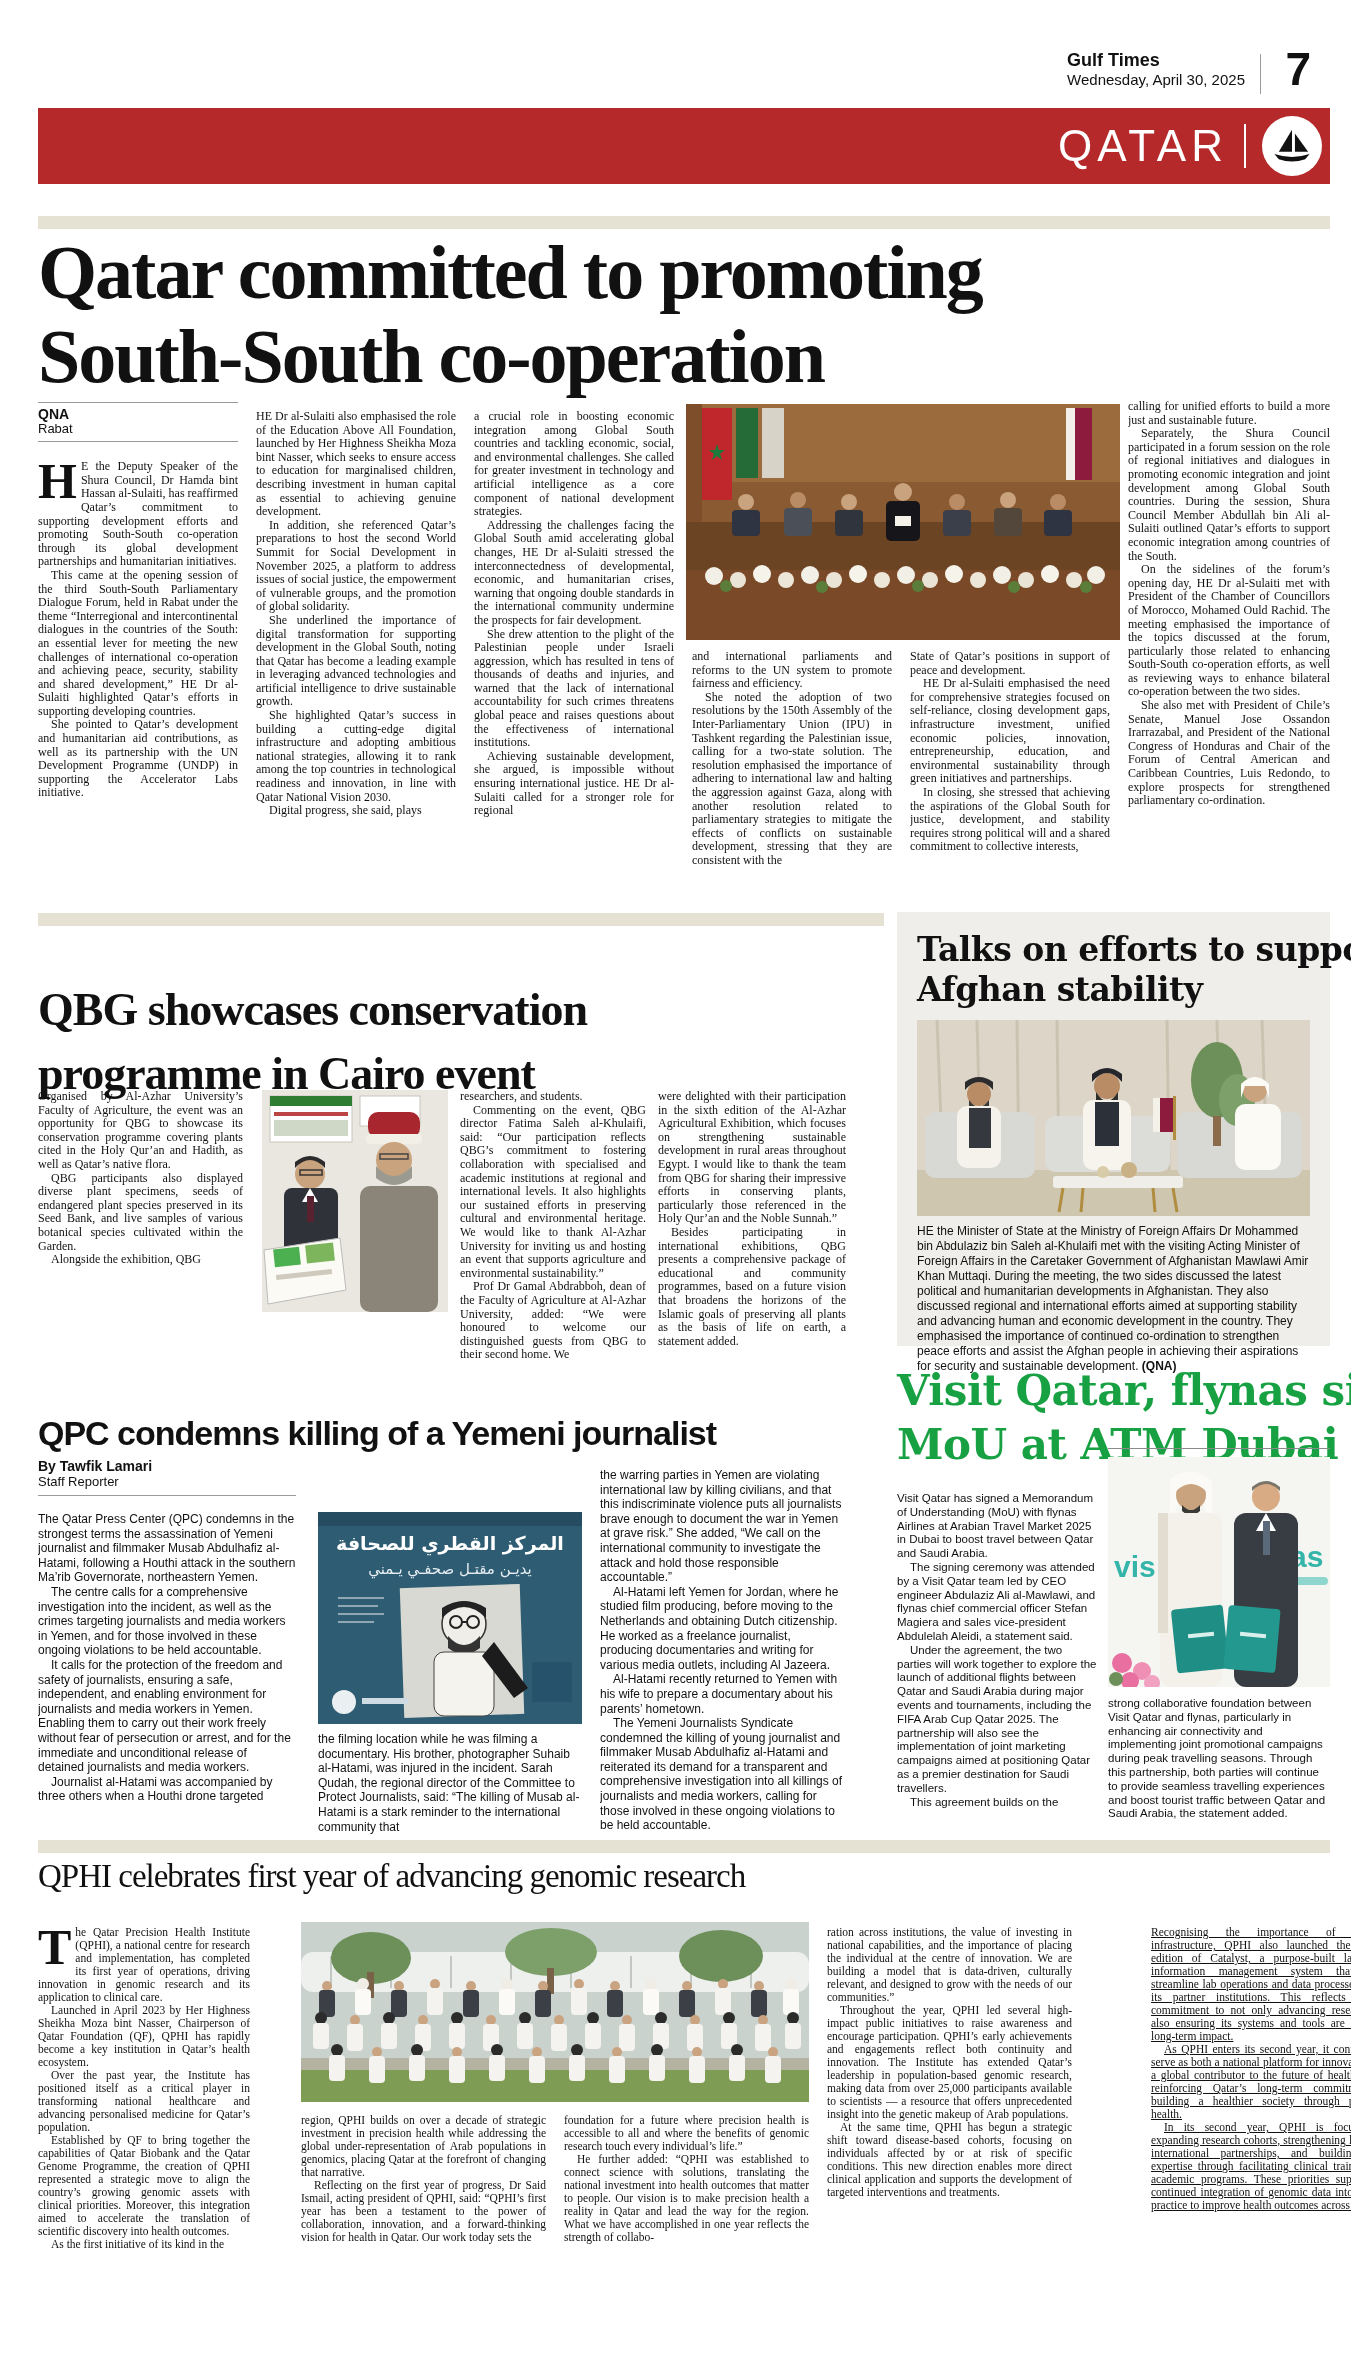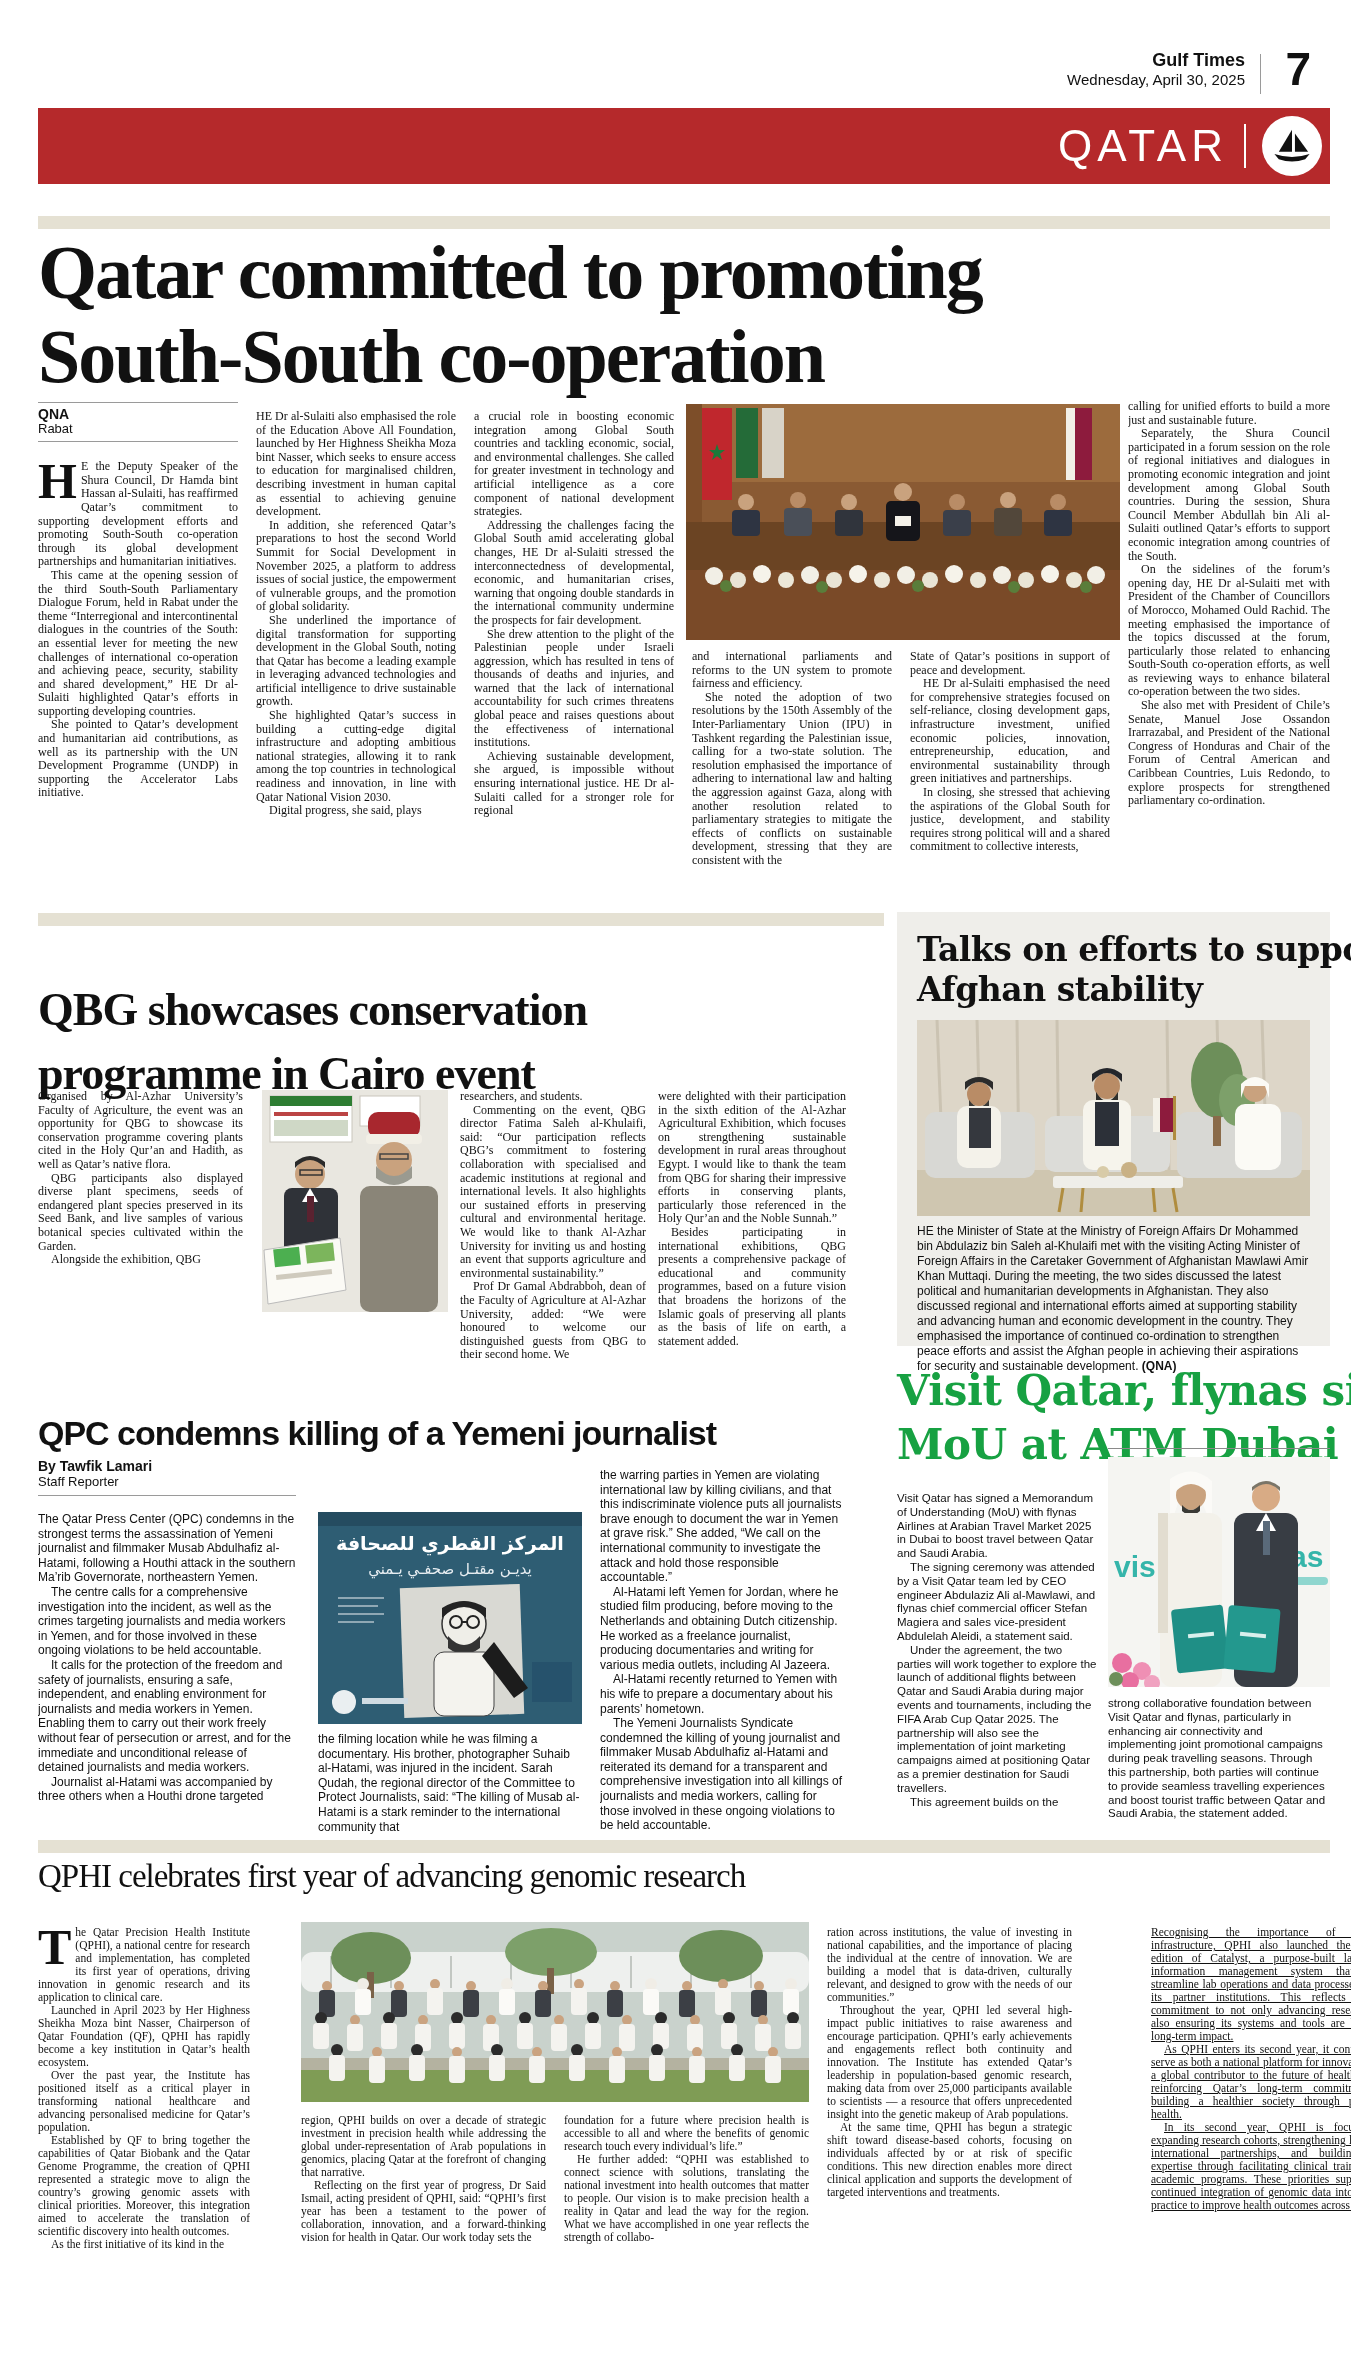--- a/index.html
+++ b/index.html
@@ -1,20 +1,20 @@
 <!DOCTYPE html>
 <html><head>
 <meta charset="utf-8">
 <style>
   html,body{margin:0;padding:0;background:#fff;}
   .page{position:relative;width:1351px;height:2365px;background:#fff;overflow:hidden;
         font-family:"Liberation Serif",serif;color:#111;}
   .abs{position:absolute;}
   
-  .mast-paper{font-family:"Liberation Sans",sans-serif;text-align:right;line-height:1.15;}
+  .mast-paper{font-family:"Liberation Sans",sans-serif;line-height:1.15;}
   .mast-paper .paper{font-weight:bold;font-size:18px;}
   .mast-paper .date{font-size:15px;}
   .mast-divider{width:1px;background:#9a9a9a;}
   .mast-page{font-family:"Liberation Sans",sans-serif;font-weight:bold;font-size:46px;}
   
   .banner{background:#b5292b;display:flex;align-items:center;justify-content:flex-end;}
   .banner .qatar{color:#fff;font-family:"Liberation Sans",sans-serif;font-size:44px;font-weight:400;
         letter-spacing:5px;margin-right:16px;}
   .banner .vbar{width:2px;height:44px;background:#fff;margin-right:16px;}
   .banner .dhow-circle{width:60px;height:60px;border-radius:50%;background:#fff;margin-right:8px;

